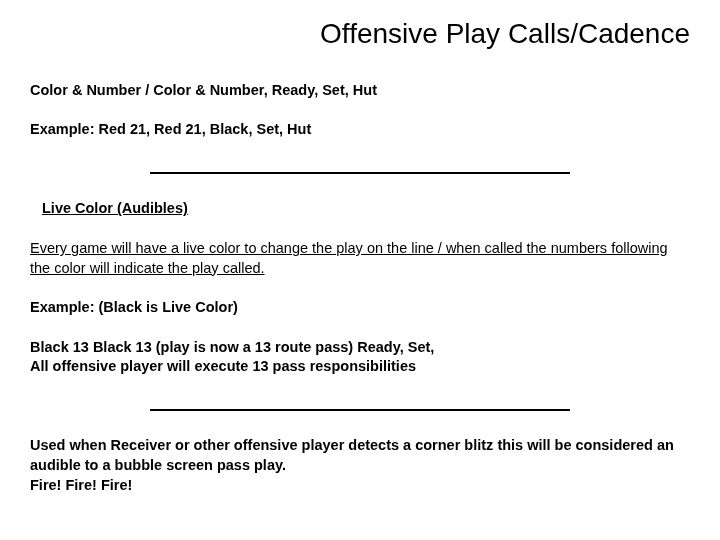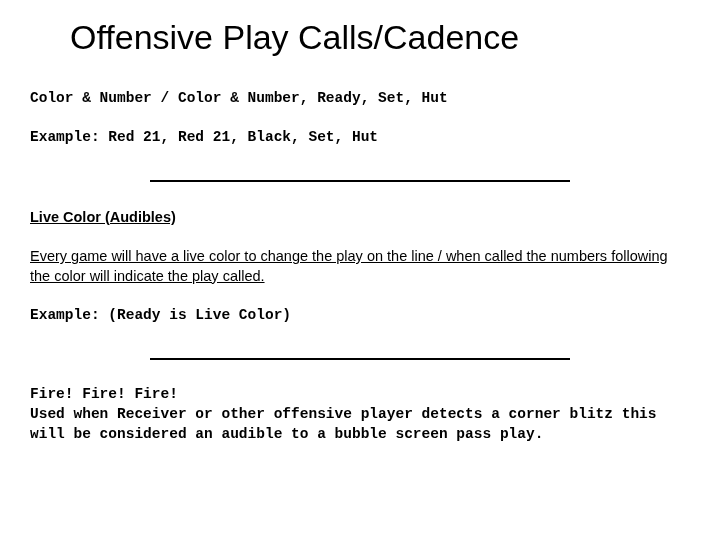--- a/index.html
+++ b/index.html
@@ -7,45 +7,45 @@
       width: 720px;
       height: 540px;
       font-family: Arial, Helvetica, sans-serif;
       background: #fff;
       color: #000;
       padding: 15px 30px 20px 30px;
       font-size: 14.5px;
       line-height: 1.35;
     }
     .title {
-      font-size: 34px;
+      font-size: 28px;
       font-weight: normal;
-      text-align: left;
+      text-align: right;
       margin-bottom: 28px;
       padding-left: 40px;
     }
     .para {
       font-weight: bold;
       margin-bottom: 20px;
-      font-family: Liberation Mono, monospace;
     }
     .underline-center {
       text-align: center;
       margin: 0 0 20px 0;
     }
     .underline-center span {
       display: inline-block;
       border-bottom: 2px solid #000;
       width: 420px;
       height: 1px;
     }
     .heading {
       font-weight: bold;
       text-decoration: underline;
       margin-bottom: 20px;
+      margin-left: 12px;
     }
     .under-para {
       font-weight: normal;
       text-decoration: underline;
       margin-bottom: 20px;
     }
   </style>
 </head>
 <body>
 
@@ -54,23 +54,25 @@
 <p class="para">Color &amp; Number / Color &amp; Number, Ready, Set, Hut</p>
 
 <p class="para">Example:  Red 21, Red 21, Black, Set, Hut</p>
 
 <div class="underline-center"><span></span></div>
 
 <p class="heading">Live Color (Audibles)</p>
 
 <p class="under-para">Every game will have a live color to change the play on the line / when called the numbers following the color will indicate the play called.</p>
 
-<p class="para">Example:  (Ready is Live Color)</p>
+<p class="para">Example:  (Black is Live Color)</p>
 
 <div class="para">
+  <div>Black 13 Black 13 (play is now a 13 route pass) Ready, Set,</div>
+  <div>All offensive player will execute 13 pass responsibilities</div>
 </div>
 
 <div class="underline-center"><span></span></div>
 
 <div class="para">
+  <div>Used when Receiver or other offensive player detects a corner blitz this will be considered an audible to a bubble screen pass play.</div>
   <div>Fire! Fire! Fire!</div>
-  <div>Used when Receiver or other offensive player detects a corner blitz this will be considered an audible to a bubble screen pass play.</div>
 </div>
 
 </body></html>

